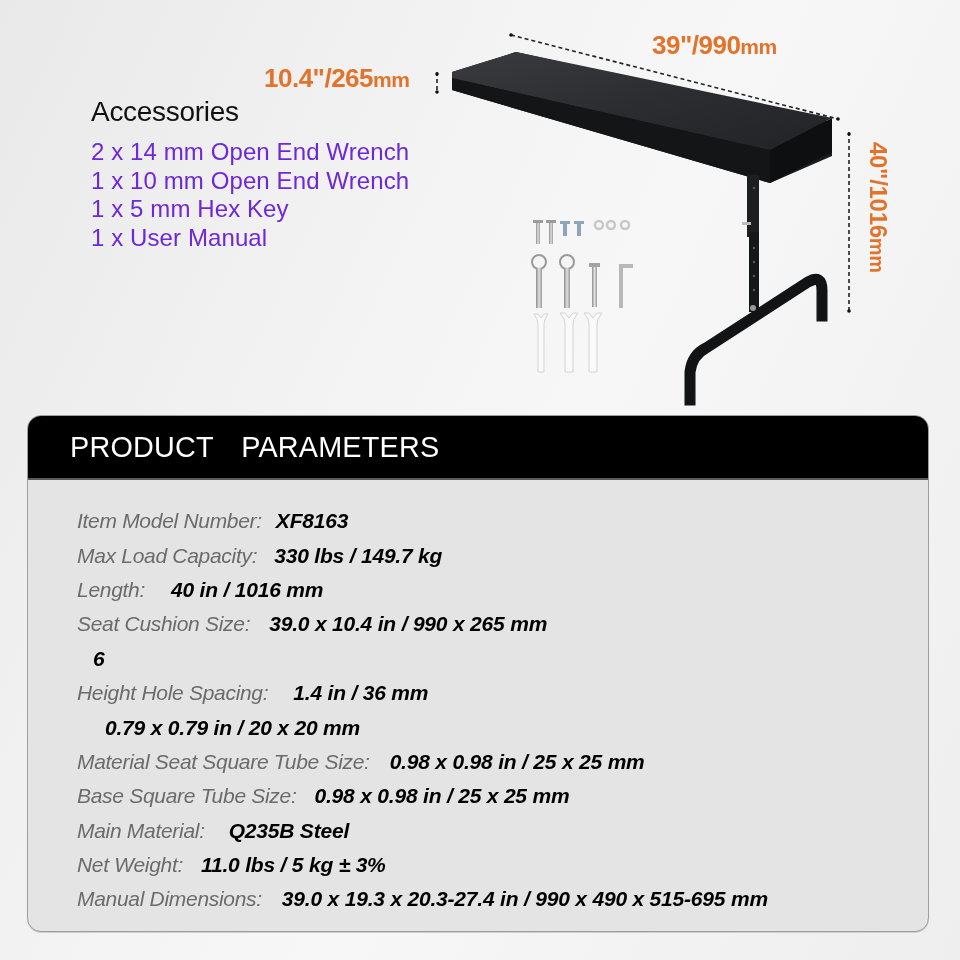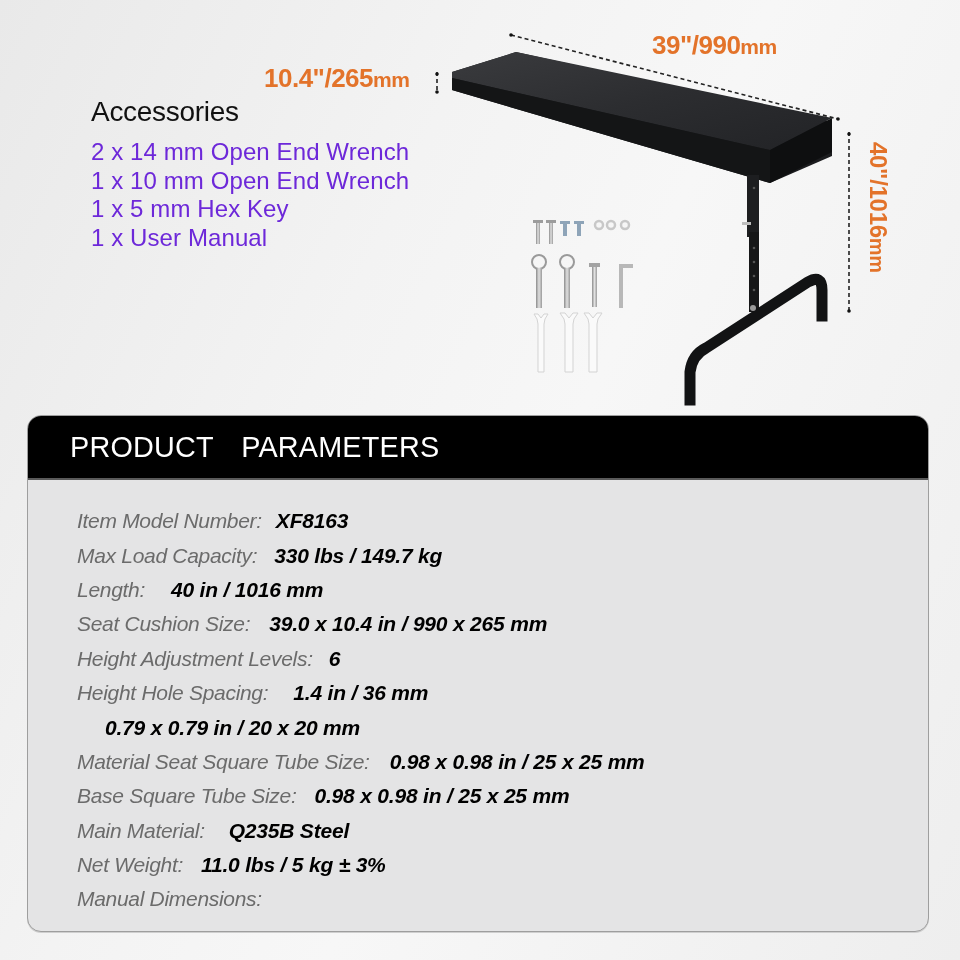--- a/index.html
+++ b/index.html
@@ -177,21 +177,20 @@
       </div>
     <div class="param-row">
         <span class="param-label">Length:</span>
         <span class="param-value" style="margin-left:26px">40 in / 1016 mm</span>
       </div>
     <div class="param-row">
         <span class="param-label">Seat Cushion Size:</span>
         <span class="param-value" style="margin-left:19px">39.0 x 10.4 in / 990 x 265 mm</span>
       </div>
     <div class="param-row">
-        <span class="param-label">Height Adjustment Levels:</span>
         <span class="param-value" style="margin-left:16px">6</span>
       </div>
     <div class="param-row">
         <span class="param-label">Height Hole Spacing:</span>
         <span class="param-value" style="margin-left:25px">1.4 in / 36 mm</span>
       </div>
     <div class="param-row">
         <span class="param-value" style="margin-left:28px">0.79 x 0.79 in / 20 x 20 mm</span>
       </div>
     <div class="param-row">
@@ -205,15 +204,16 @@
     <div class="param-row">
         <span class="param-label">Main Material:</span>
         <span class="param-value" style="margin-left:24px">Q235B Steel</span>
       </div>
     <div class="param-row">
         <span class="param-label">Net Weight:</span>
         <span class="param-value" style="margin-left:18px">11.0 lbs / 5 kg ± 3%</span>
       </div>
     <div class="param-row">
         <span class="param-label">Manual Dimensions:</span>
+        <span class="param-value" style="margin-left:20px">39.0 x 19.3 x 20.3-27.4 in / 990 x 490 x 515-695 mm</span>
       </div>
   </div>
 </section>
 
 </body></html>

